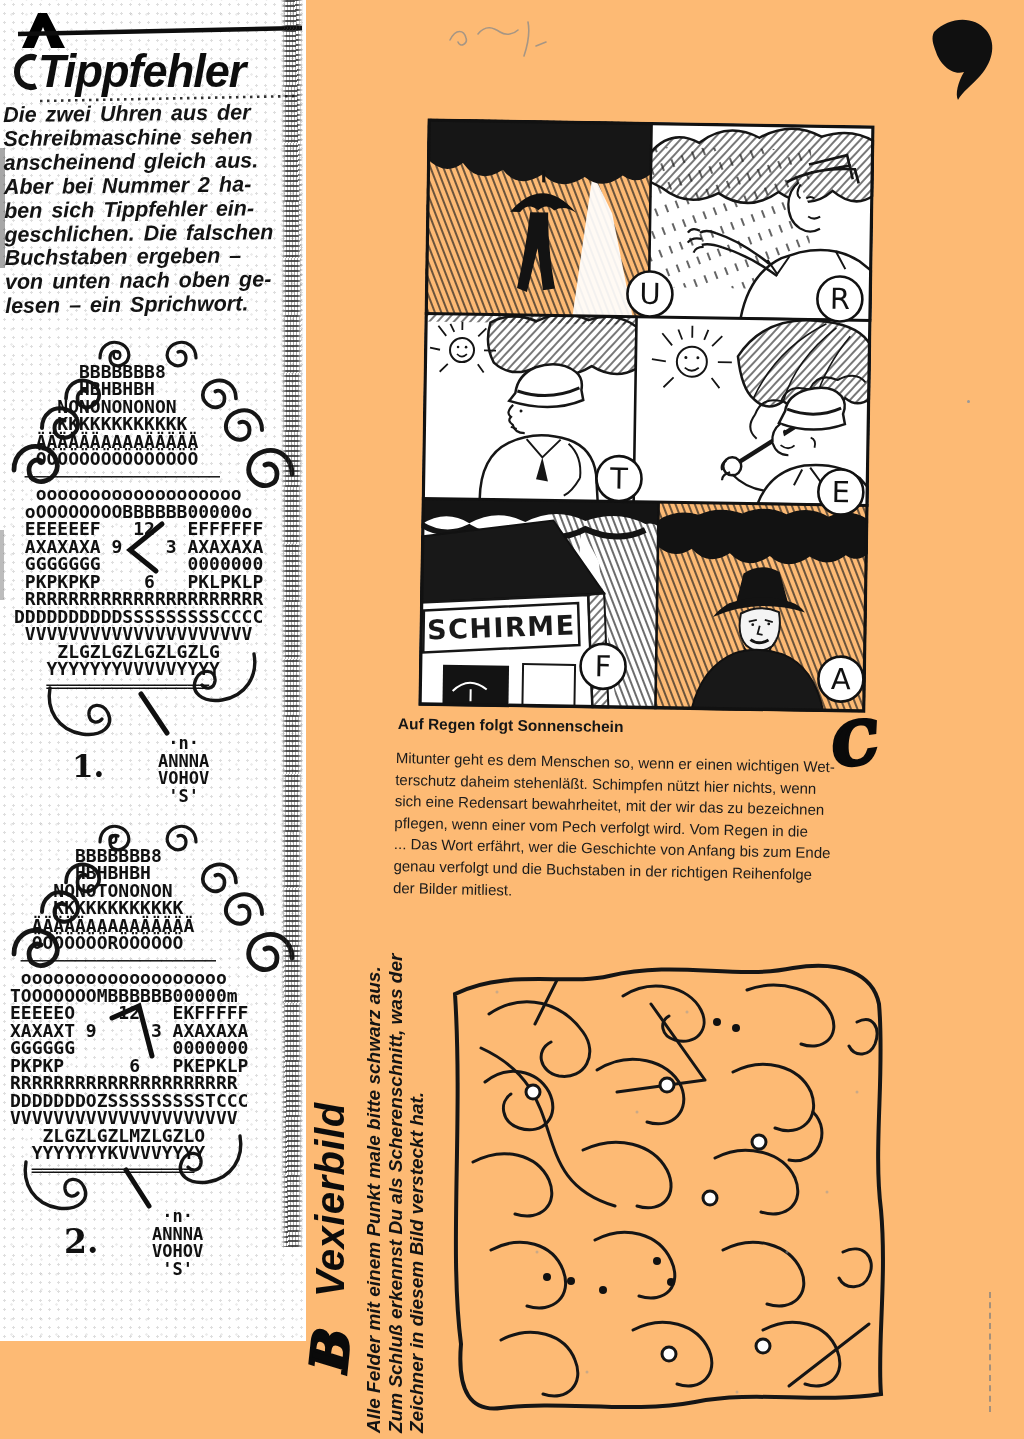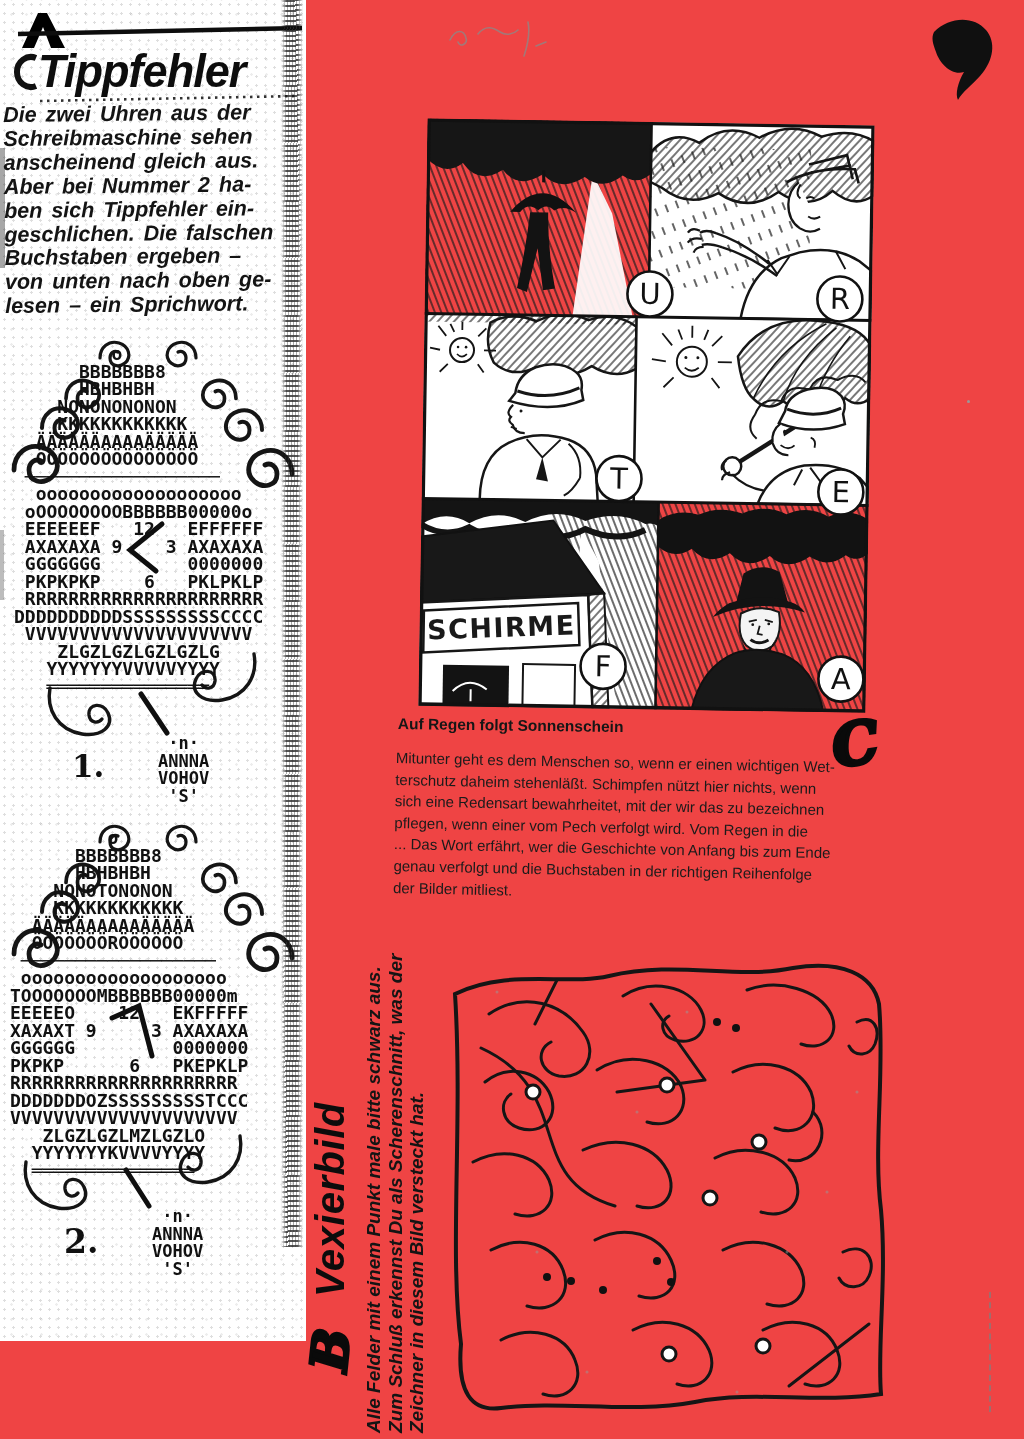--- a/index.html
+++ b/index.html
@@ -1,16 +1,16 @@
 <!DOCTYPE html>
 <html><head>
 <meta charset="utf-8">
 <style>
   html,body{margin:0;padding:0;background:#fdfdfd;}
-  #root{position:relative;width:1024px;height:1439px;background:#ef4444;overflow:hidden;
+  #root{position:relative;width:1024px;height:1439px;background:#fdba74;overflow:hidden;
         font-family:"Liberation Sans",sans-serif;color:#161616;}
   [data-name]{box-sizing:border-box;}
   
   .clipping{position:absolute;left:0;top:0;width:306px;height:1341px;background:#fff;}
   .clipping::before{content:'';position:absolute;inset:0;pointer-events:none;
      background-image:radial-gradient(circle,rgba(0,0,0,.13) 1px,transparent 1.3px),
                       radial-gradient(circle,rgba(0,0,0,.07) 1px,transparent 1.5px);
      background-size:9px 9px,15px 15px;background-position:0 0,4px 7px;}
   .deco{position:absolute;left:0;top:0;pointer-events:none;}
   .tip-title{position:absolute;left:36px;top:44px;margin:0;font-style:italic;font-weight:700;

